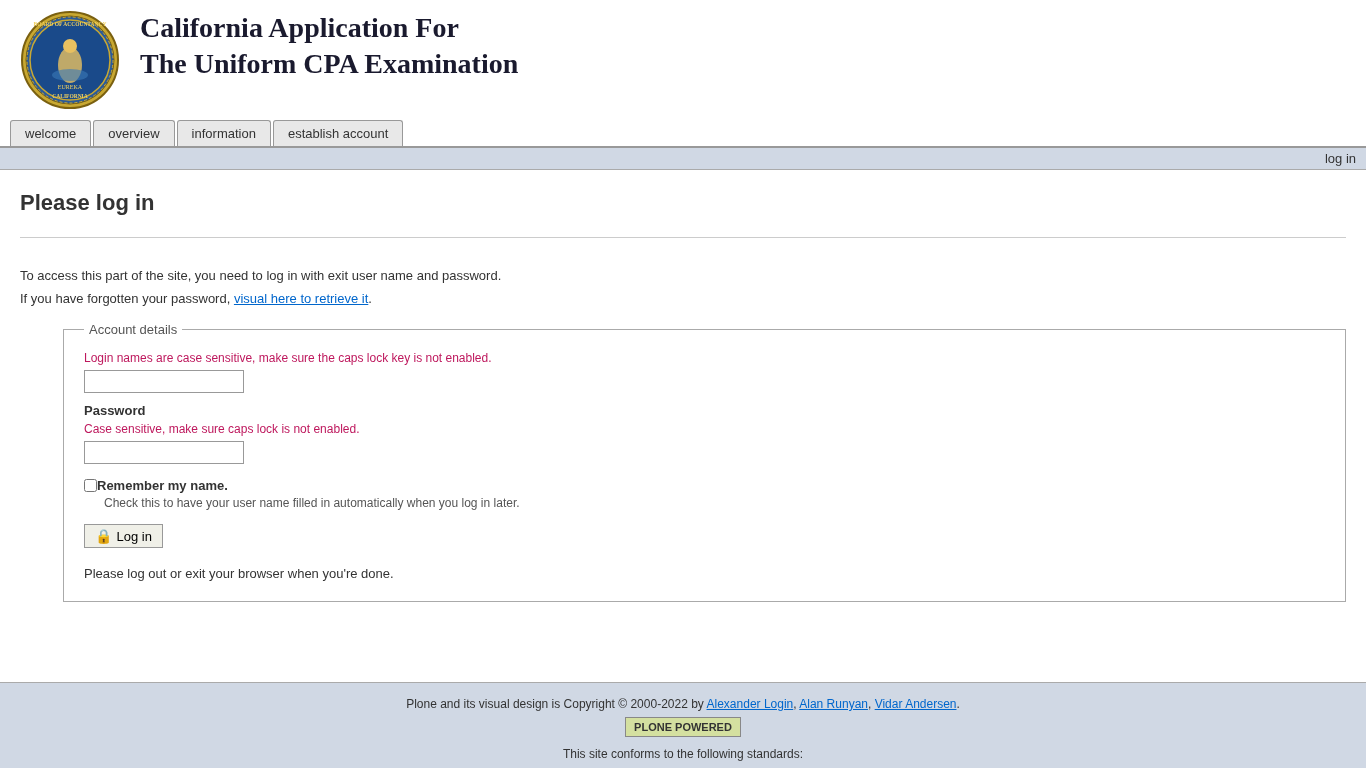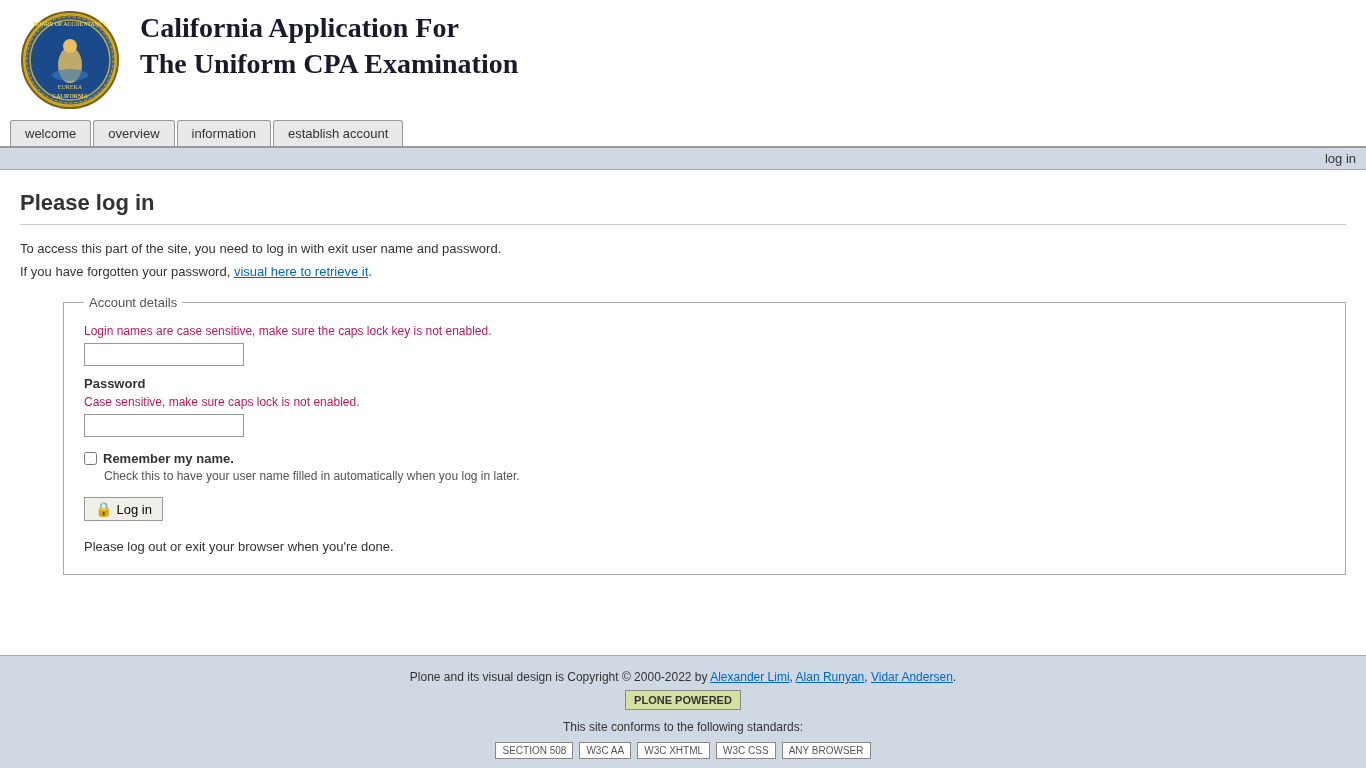--- a/index.html
+++ b/index.html
@@ -62,22 +62,22 @@
 
     
     #main {
       padding: 20px 20px;
     }
     #page-title {
       font-size: 22px;
       font-weight: bold;
       color: #333;
       border-bottom: 1px solid #ccc;
-      padding-bottom: 8px;
-      margin-bottom: 16px;
+      padding-bottom: 21px;
+      margin-bottom: 30px;
     }
     #intro-text {
       font-size: 13px;
       margin-bottom: 8px;
       color: #333;
     }
     #forgot-text {
       font-size: 13px;
       margin-bottom: 16px;
       color: #333;
@@ -118,21 +118,21 @@
       font-size: 13px;
       width: 160px;
       display: block;
     }
     .text-input:first-of-type { margin-top: 0; }
 
     #remember-section {
       margin-top: 14px;
       display: flex;
       align-items: center;
-      gap: 6px;
+      gap: 0;
     }
     #remember-label-bold {
       font-weight: bold;
       font-size: 13px;
     }
     #remember-hint {
       font-size: 12px;
       color: #555;
       margin-top: 3px;
       margin-left: 20px;
@@ -270,21 +270,21 @@
       <span>Log in</span>
     </button>
 
     <p id="logout-notice">Please log out or exit your browser when you're done.</p>
   </fieldset>
 </div>
 
 <div id="footer">
   <div>
     <span>Plone and its visual design is Copyright © 2000-2022 by </span>
-    <a href="#">Alexander Limi</a>,
+    <a href="#">Alexander Login</a>,
     <a href="#">Alan Runyan</a>,
     <a href="#">Vidar Andersen</a>.
   </div>
   <div style="margin-top:6px;">
     <div class="badge-plone">PLONE POWERED</div>
   </div>
   <div>This site conforms to the following standards:</div>
   <div id="footer-badges">
     <span class="badge">SECTION 508</span>
     <span class="badge">W3C AA</span>

